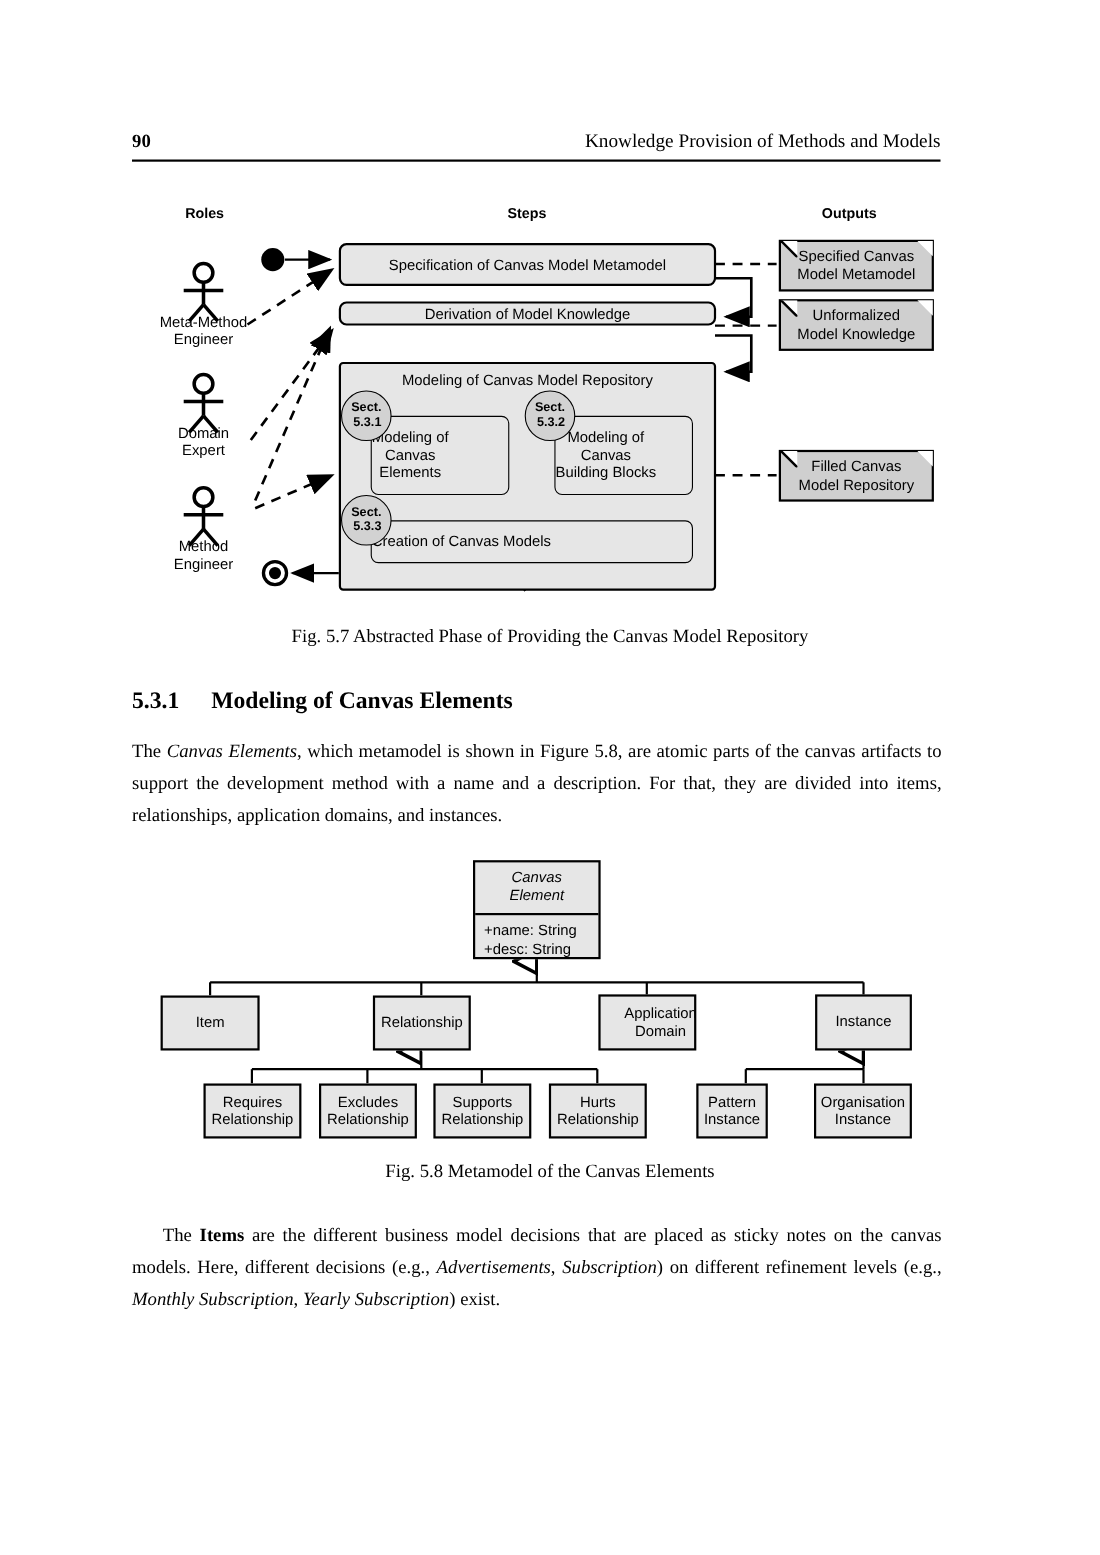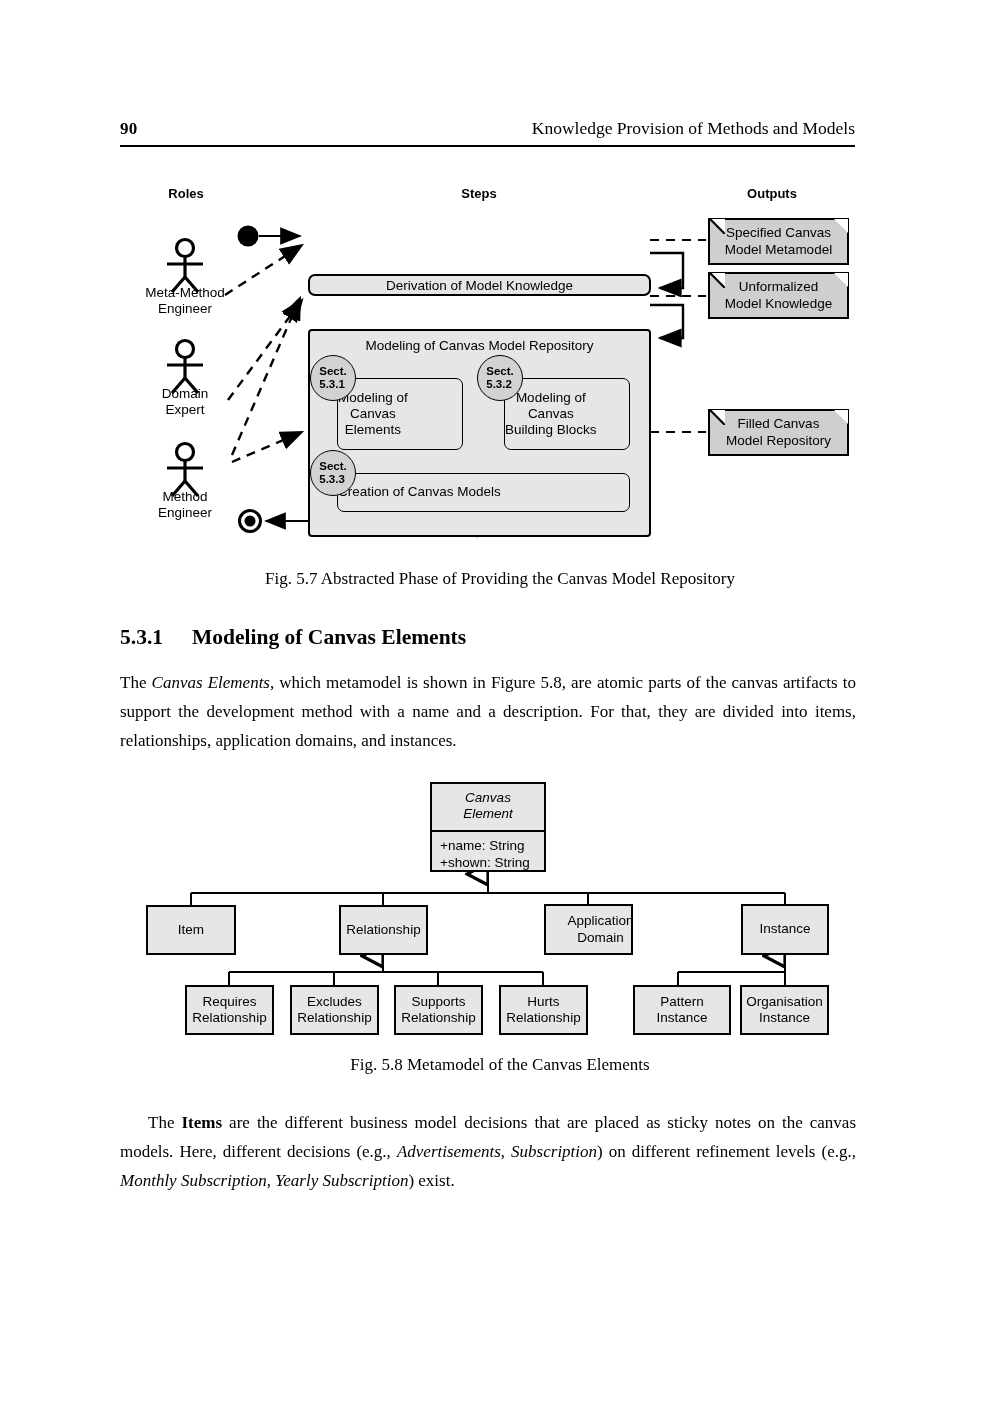--- a/index.html
+++ b/index.html
@@ -75,21 +75,21 @@
     text-align:center;
     box-sizing:border-box;
   }
   .sect-badge {
     position:absolute;
     width:46px; height:46px; border-radius:50%;
     background:#d2d2d2; border:1.8px solid #000;
     font-family:"Liberation Sans", sans-serif;
     font-size:11.5px; font-weight:bold; line-height:1.12;
     display:flex; align-items:center; justify-content:center;
-    text-align:left; box-sizing:border-box;
+    text-align:right; box-sizing:border-box;
     z-index:5;
   }
   .note {
     position:absolute;
     background:#cfcfcf;
     border:2px solid #000;
     font-family:"Liberation Sans", sans-serif;
     font-size:13.5px; line-height:1.22;
     display:flex; align-items:center; justify-content:center;
     text-align:center;
@@ -239,20 +239,21 @@
     </div>
     <div class="actor-label" style="left:125px; top:386px; width:120px;">
       <div>Domain</div>
       <div>Expert</div>
     </div>
     <div class="actor-label" style="left:125px; top:489px; width:120px;">
       <div>Method</div>
       <div>Engineer</div>
     </div>
 
+    <div class="step-box" style="left:308px; top:221px; width:343px; height:39px;">Specification of Canvas Model Metamodel</div>
     <div class="step-box" style="left:308px; top:274px; width:343px; height:22px;text-align:center;">Derivation of Model Knowledge</div>
 
     <div class="composite" style="left:308px; top:329px; width:343px; height:208px;">
       <div class="composite-title">Modeling of Canvas Model Repository</div>
     </div>
 
     <div class="sub-box" style="left:337px; top:378px; width:126px; height:72px;">
       <div>
         <div>Modeling of</div>
         <div>Canvas</div>
@@ -358,21 +359,21 @@
     </svg>
 
     <div class="uml-class" style="left:430px; top:782px; width:116px; height:90px;">
       <div class="name">
         <div>Canvas</div>
         <div>Element</div>
       </div>
       <div class="divider"></div>
       <div class="attrs">
         <div>+name: String</div>
-        <div>+shown: String</div>
+        <div>+desc: String</div>
       </div>
     </div>
 
     <div class="uml-box" style="left:146px; top:905px; width:90px; height:50px;">
       <div>
           <div>Item</div>
         </div>
     </div>
     <div class="uml-box" style="left:339px; top:905px; width:89px; height:50px;">
       <div>
@@ -409,21 +410,21 @@
         <div>Relationship</div>
       </div>
     </div>
     <div class="uml-box" style="left:499px; top:985px; width:89px; height:50px;">
       <div>
         <div>Hurts</div>
         <div>Relationship</div>
       </div>
     </div>
 
-    <div class="uml-box" style="left:633px; top:985px; width:98px; height:50px;">
+    <div class="uml-box" style="left:633px; top:985px; width:65px; height:50px;">
       <div>
         <div>Pattern</div>
         <div>Instance</div>
       </div>
     </div>
     <div class="uml-box" style="left:740px; top:985px; width:89px; height:50px;">
       <div>
         <div>Organisation</div>
         <div>Instance</div>
       </div>

